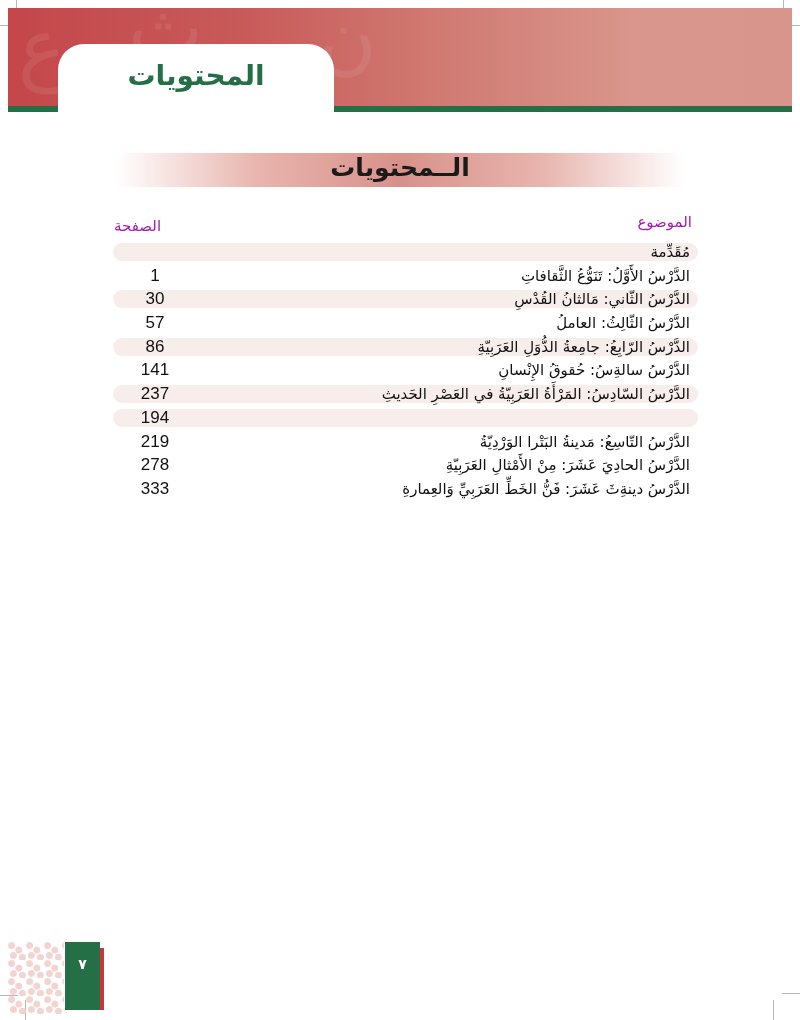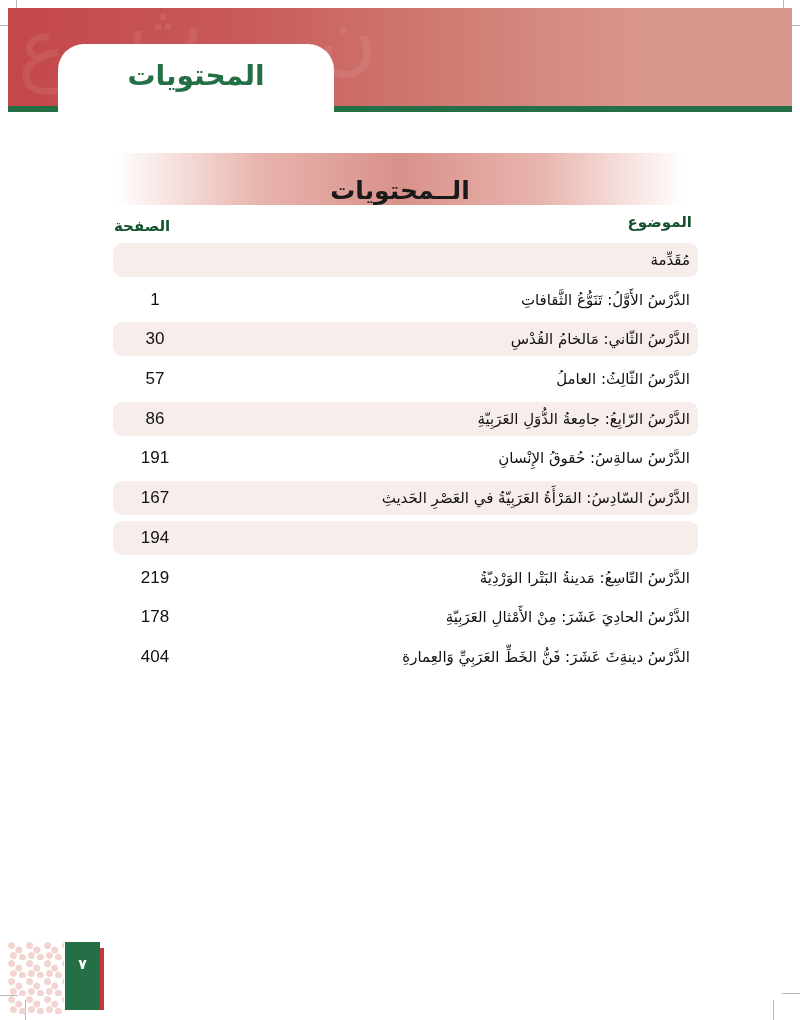--- a/index.html
+++ b/index.html
@@ -24,35 +24,35 @@
   .header-tab {
     position: absolute; left: 58px; top: 44px; width: 276px; height: 72px;
     background: #ffffff; border-radius: 26px 26px 0 0;
     display: flex; align-items: center; justify-content: center;
   }
   .header-tab-title {
     font-family: "DejaVu Sans", sans-serif; font-weight: bold; font-size: 28px;
     color: #246f45; direction: rtl; margin-top: -10px;
   }
   .title-bar {
-    position: absolute; left: 115px; top: 153px; width: 570px; height: 52px;
+    position: absolute; left: 115px; top: 153px; width: 570px; height: 34px;
     background: linear-gradient(90deg, rgba(255,255,255,0) 0%, #e8b5ae 25%, #d8918a 50%, #e8b5ae 75%, rgba(255,255,255,0) 100%);
-    display: flex; align-items: flex-end; justify-content: center;
+    display: flex; align-items: flex-start; justify-content: center;
   }
   .title-text {
     font-weight: bold; font-size: 25px; color: #1a1a1a; direction: rtl;
   }
   .col-header {
-    position: absolute; top: 213px; font-weight: bold; font-size: 15px; color: #14532d; direction: rtl;
+    position: absolute; top: 213px; font-weight: normal; font-size: 15px; color: #a21caf; direction: rtl;
   }
   .toc {
     position: absolute; left: 113px; top: 243px; width: 585px;
   }
   .row {
-    height: 34px; margin-bottom: 5.7px; border-radius: 9px;
+    height: 18px; margin-bottom: 5.7px; border-radius: 9px;
     display: flex; align-items: center; justify-content: space-between;
     padding: 0 8px 0 22px; box-sizing: border-box;
   }
   .row.shaded { background: #f7eeec; }
   .row-page {
     font-family: "Liberation Sans", sans-serif; font-size: 17px; color: #111;
     width: 40px; text-align: center;
   }
   .row-title {
     font-family: "DejaVu Sans", sans-serif; font-size: 15px; color: #111; direction: rtl;
@@ -108,51 +108,51 @@
   <div class="row shaded">
       <span class="row-page"></span>
       <span class="row-title">مُقَدِّمة</span>
     </div>
   <div class="row">
       <span class="row-page">1</span>
       <span class="row-title">الدَّرْسُ الأَوَّلُ: تَنَوُّعُ الثَّقافاتِ</span>
     </div>
   <div class="row shaded">
       <span class="row-page">30</span>
-      <span class="row-title">الدَّرْسُ الثّاني: مَالخامُ القُدْسِ</span>
+      <span class="row-title">الدَّرْسُ الثّاني: مَالثانُ القُدْسِ</span>
     </div>
   <div class="row">
       <span class="row-page">57</span>
       <span class="row-title">الدَّرْسُ الثّالِثُ: العاملُ</span>
     </div>
   <div class="row shaded">
       <span class="row-page">86</span>
       <span class="row-title">الدَّرْسُ الرّابِعُ: جامِعةُ الدُّوَلِ العَرَبِيّةِ</span>
     </div>
   <div class="row">
-      <span class="row-page">191</span>
+      <span class="row-page">141</span>
       <span class="row-title">الدَّرْسُ سالةِسُ: حُقوقُ الإِنْسانِ</span>
     </div>
   <div class="row shaded">
-      <span class="row-page">167</span>
+      <span class="row-page">237</span>
       <span class="row-title">الدَّرْسُ السّادِسُ: المَرْأَةُ العَرَبِيّةُ في العَصْرِ الحَديثِ</span>
     </div>
   <div class="row shaded">
       <span class="row-page">194</span>
     </div>
   <div class="row">
       <span class="row-page">219</span>
       <span class="row-title">الدَّرْسُ التّاسِعُ: مَدينةُ البَتْرا الوَرْدِيّةُ</span>
     </div>
   <div class="row">
-      <span class="row-page">178</span>
+      <span class="row-page">278</span>
       <span class="row-title">الدَّرْسُ الحادِيَ عَشَرَ: مِنْ الأَمْثالِ العَرَبِيّةِ</span>
     </div>
   <div class="row">
-      <span class="row-page">404</span>
+      <span class="row-page">333</span>
       <span class="row-title">الدَّرْسُ دينةِثَ عَشَرَ: فَنُّ الخَطِّ العَرَبِيِّ وَالعِمارةِ</span>
     </div>
 </div>
 
 <div class="pattern"></div>
 <div class="page-red"></div>
 <div class="page-box">
   <span class="page-num">٧</span>
 </div>
 

